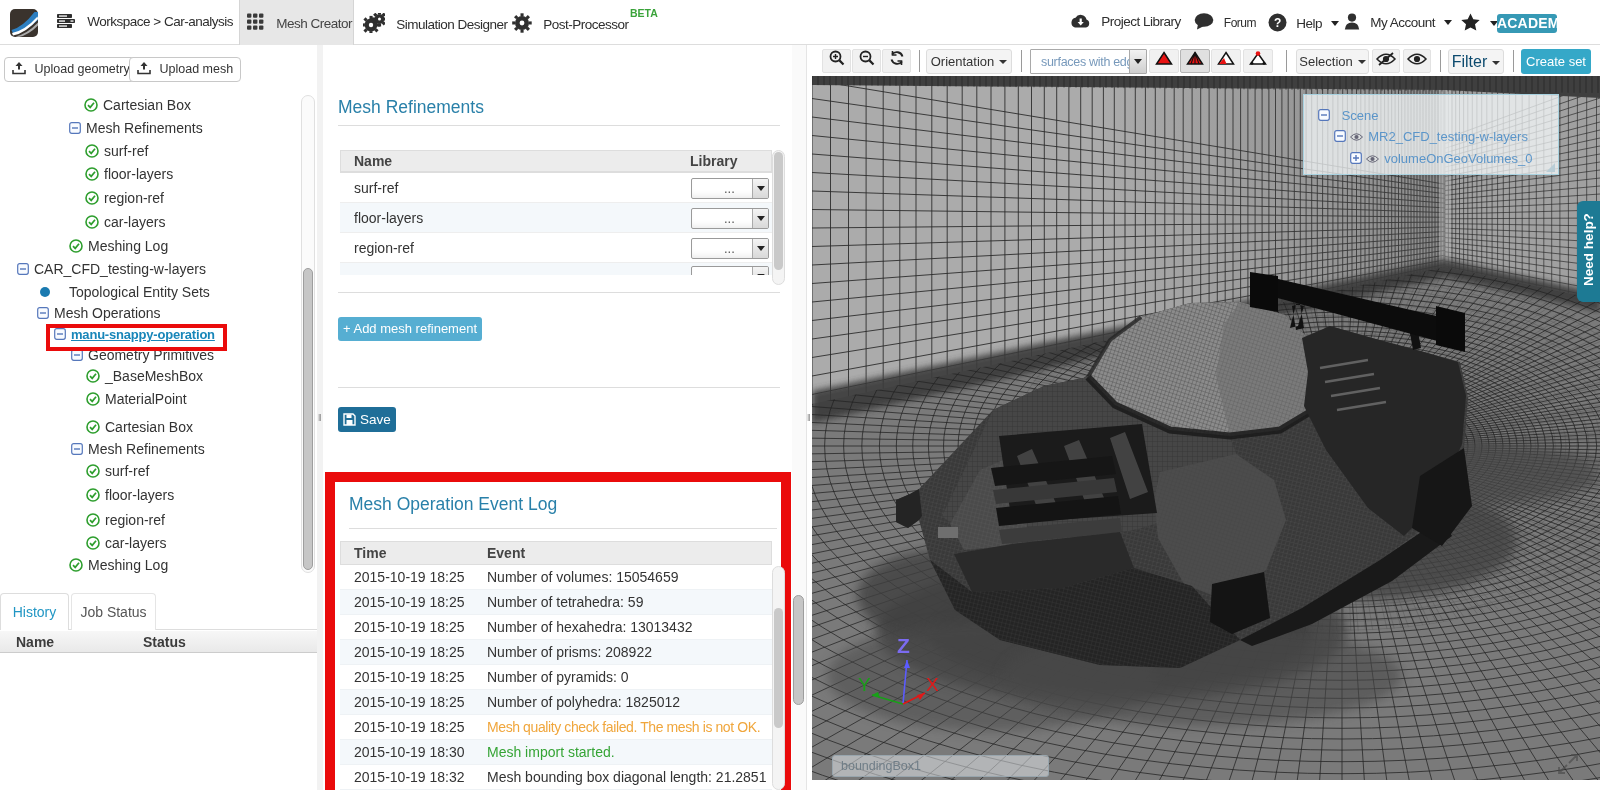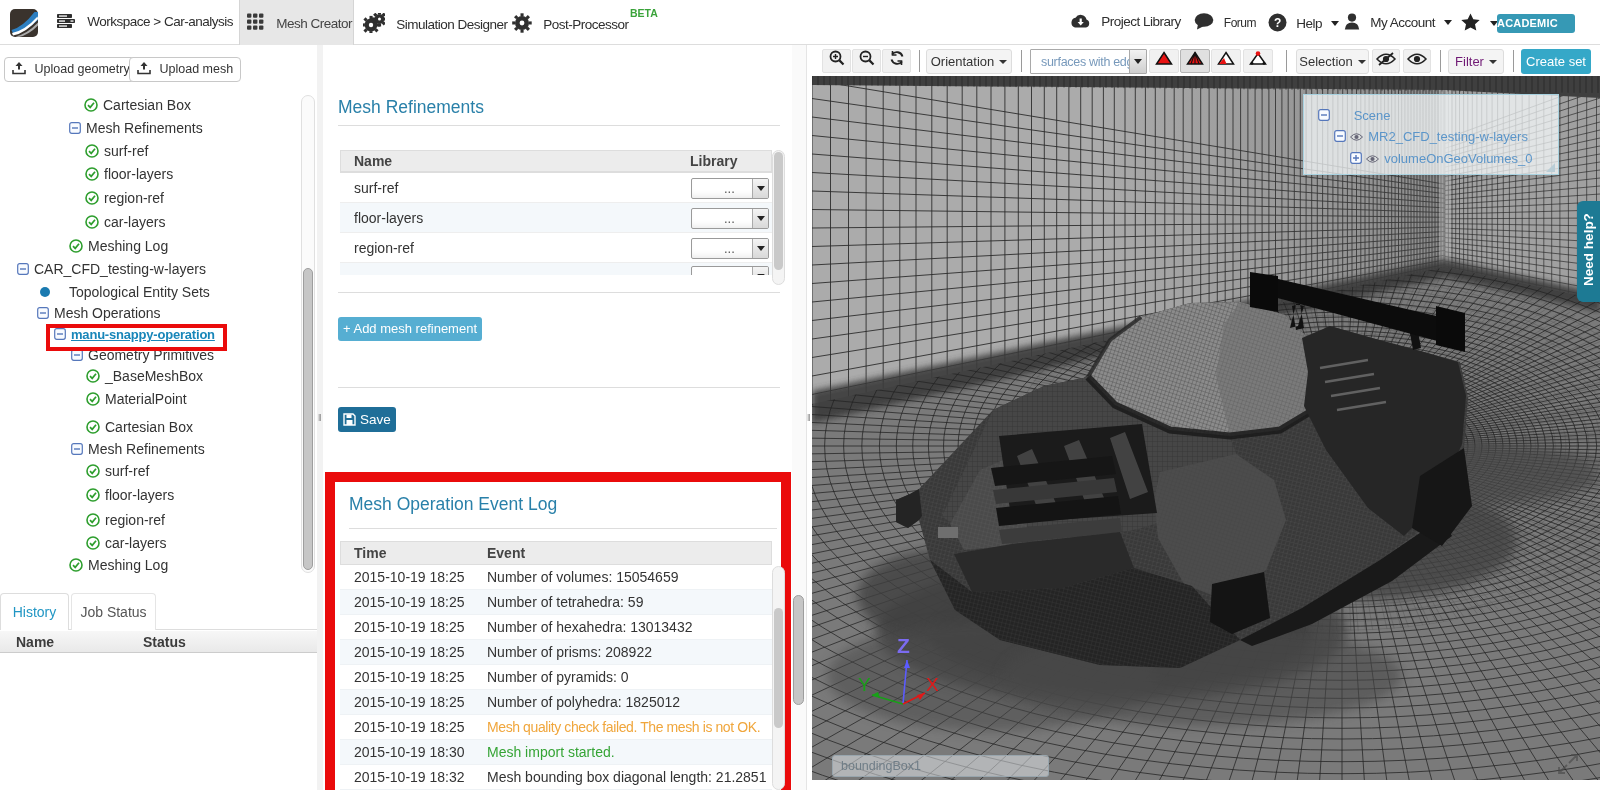--- a/index.html
+++ b/index.html
@@ -80,21 +80,21 @@
         <circle cx="9.5" cy="9.5" r="9" fill="#2f2f2f"></circle>
         <text x="9.5" y="14" font-size="12" font-weight="bold" fill="#fff" text-anchor="middle" font-family="Liberation Sans, sans-serif">?</text>
       </svg> Help <span style="display:inline-block;width:0;height:0;border-left:4.5px solid transparent;border-right:4.5px solid transparent;border-top:5px solid #222;vertical-align:2px;margin-left:6px"></span></div>
   <div class="abs" style="left:1344px;top:13px;font-size:13.5px;letter-spacing:-0.5px;color:#2e2e2e;white-space:nowrap"><svg width="16" height="17" viewBox="0 0 16 17" style="vertical-align:-3px;margin-right:7px">
         <circle cx="8" cy="4.6" r="4.1" fill="#2f2f2f"></circle>
         <path d="M0.8 16.5 Q1.5 9.5 8 9.5 Q14.5 9.5 15.2 16.5 Z" fill="#2f2f2f"></path>
       </svg> My Account <span style="display:inline-block;width:0;height:0;border-left:4.5px solid transparent;border-right:4.5px solid transparent;border-top:5px solid #222;vertical-align:2px;margin-left:6px"></span></div>
   <div class="abs" style="left:1461px;top:13px"><svg width="19" height="18" viewBox="0 0 19 18" style="vertical-align:-3px">
         <path d="M9.5 0.5 L12.3 6.2 L18.7 7 L14 11.3 L15.3 17.6 L9.5 14.4 L3.7 17.6 L5 11.3 L0.3 7 L6.7 6.2 Z" fill="#222"></path>
       </svg> <span style="display:inline-block;width:0;height:0;border-left:4.5px solid transparent;border-right:4.5px solid transparent;border-top:5px solid #222;vertical-align:2px;margin-left:6px"></span></div>
-  <div class="abs" style="left:1497px;top:14px;width:78px;height:19px;background:#3699b5;border-radius:3px;color:#fff;font-size:11px;font-weight:bold;text-align:left;line-height:19px;letter-spacing:0.2px">ACADEMIC</div>
+  <div class="abs" style="left:1497px;top:14px;width:60px;height:19px;background:#3699b5;border-radius:3px;color:#fff;font-size:14px;font-weight:bold;text-align:left;line-height:19px;letter-spacing:0.2px">ACADEMIC</div>
 </div>
 
 <div class="abs" style="left:0;top:45px;width:322px;height:745px;background:#fff">
   <div class="abs" style="left:4px;top:12px;height:25px;border:1px solid #c8c8c8;border-radius:4px;line-height:23px;padding:0 7px;background:#fff;font-size:12.5px;white-space:nowrap"><svg width="14" height="14" viewBox="0 0 14 14" style="vertical-align:-2px;margin-right:5px">
         <path d="M7 1 L10.5 5 H8 V8.5 H6 V5 H3.5 Z" fill="#333"></path>
         <path d="M1 9 V12.5 H13 V9" stroke="#333" stroke-width="1.6" fill="none"></path>
       </svg> Upload geometry</div>
   <div class="abs" style="left:129px;top:12px;height:25px;border:1px solid #c8c8c8;border-radius:4px;line-height:23px;padding:0 7px;background:#fff;font-size:12.5px;white-space:nowrap"><svg width="14" height="14" viewBox="0 0 14 14" style="vertical-align:-2px;margin-right:5px">
         <path d="M7 1 L10.5 5 H8 V8.5 H6 V5 H3.5 Z" fill="#333"></path>
         <path d="M1 9 V12.5 H13 V9" stroke="#333" stroke-width="1.6" fill="none"></path>
@@ -520,21 +520,21 @@
         <path d="M462 202 L633 242 L633 267 L462 221 Z" fill="#0c0c0c"></path>
         <path d="M438 196 L466 200 L466 236 L438 231 Z" fill="#0a0a0a"></path>
         <path d="M624 230 L653 237 L653 276 L624 269 Z" fill="#0a0a0a"></path>
       </svg>
     </div>
 
   <div class="abs" style="left:491px;top:49px;width:256px;height:81px;background:rgba(250,253,255,0.72);border:1px solid #a8d2e0;box-shadow:0 1px 3px rgba(0,0,0,0.12)">
     <div class="abs" style="left:14px;top:13px;font-size:13px;color:#5b95c9"><svg width="12" height="12" viewBox="0 0 12 12" style="vertical-align:-1px">
           <rect x="0.7" y="0.7" width="10.6" height="10.6" rx="2" fill="#f8fbff" stroke="#5577bb" stroke-width="1.2"></rect>
           <path d="M3 6 H9" stroke="#5577bb" stroke-width="1.4"></path>
-        </svg> <span style="margin-left:20px">Scene</span></div>
+        </svg> <span style="margin-left:8px">Scene</span></div>
     <div class="abs" style="left:30px;top:34px;font-size:13px;color:#5b95c9"><svg width="12" height="12" viewBox="0 0 12 12" style="vertical-align:-1px">
           <rect x="0.7" y="0.7" width="10.6" height="10.6" rx="2" fill="#f8fbff" stroke="#5577bb" stroke-width="1.2"></rect>
           <path d="M3 6 H9" stroke="#5577bb" stroke-width="1.4"></path>
         </svg> <svg width="13" height="10" viewBox="0 0 13 10" style="vertical-align:-1px">
           <path d="M0.5 5 Q6.5 -1.5 12.5 5 Q6.5 11.5 0.5 5 Z" fill="none" stroke="#667" stroke-width="1"></path>
           <circle cx="6.5" cy="5" r="2.1" fill="#667"></circle>
         </svg> <span style="margin-left:2px">MR2_CFD_testing-w-layers</span></div>
     <div class="abs" style="left:46px;top:56px;font-size:13px;color:#5b95c9"><svg width="12" height="12" viewBox="0 0 12 12" style="vertical-align:-1px">
           <rect x="0.7" y="0.7" width="10.6" height="10.6" rx="2" fill="#f8fbff" stroke="#5577bb" stroke-width="1.2"></rect>
           <path d="M3 6 H9 M6 3 V9" stroke="#5577bb" stroke-width="1.4"></path>
@@ -612,15 +612,15 @@
 <div style="position:absolute;left:1372px;top:49px;width:28px;height:24px;background:#f1f1f1;border:1px solid #e2e2e2;border-radius:2px;text-align:center;line-height:23px"><svg width="20" height="14" viewBox="0 0 20 14" style="">
       <path d="M1 7 Q10 -2.5 19 7 Q10 16.5 1 7 Z" fill="none" stroke="#222" stroke-width="1.6"></path>
       <circle cx="10" cy="7" r="3.1" fill="#222"></circle>
       <path d="M3 13 L17 1" stroke="#222" stroke-width="1.8"></path>
     </svg></div>
 <div style="position:absolute;left:1403px;top:49px;width:28px;height:24px;background:#f1f1f1;border:1px solid #e2e2e2;border-radius:2px;text-align:center;line-height:23px"><svg width="20" height="14" viewBox="0 0 20 14" style="">
       <path d="M1 7 Q10 -2.5 19 7 Q10 16.5 1 7 Z" fill="none" stroke="#222" stroke-width="1.6"></path>
       <circle cx="10" cy="7" r="3.1" fill="#222"></circle>
     </svg></div>
 <div style="position:absolute;left:1440px;top:50px;width:1px;height:22px;background:#9a9a9a"></div>
-<div style="position:absolute;left:1448px;top:49px;width:56px;height:25px;background:#f4f4f4;border:1px solid #ddd;border-radius:3px;text-align:center;line-height:24px;font-size:13px;color:#701a75">Filter<span style="display:inline-block;width:0;height:0;border-left:4px solid transparent;border-right:4px solid transparent;border-top:4.5px solid #333;vertical-align:2px;margin-left:5px"></span></div>
+<div style="position:absolute;left:1448px;top:49px;width:56px;height:25px;background:#f4f4f4;border:1px solid #ddd;border-radius:3px;text-align:center;line-height:24px;font-size:16px;color:#0c4a6e">Filter<span style="display:inline-block;width:0;height:0;border-left:4px solid transparent;border-right:4px solid transparent;border-top:4.5px solid #333;vertical-align:2px;margin-left:5px"></span></div>
 <div style="position:absolute;left:1513px;top:50px;width:1px;height:22px;background:#9a9a9a"></div>
 <div style="position:absolute;left:1521px;top:49px;width:70px;height:25px;background:#35a8c8;border-radius:3px;text-align:center;line-height:25px;font-size:13px;color:#fff">Create set</div>
 
 </body></html>

